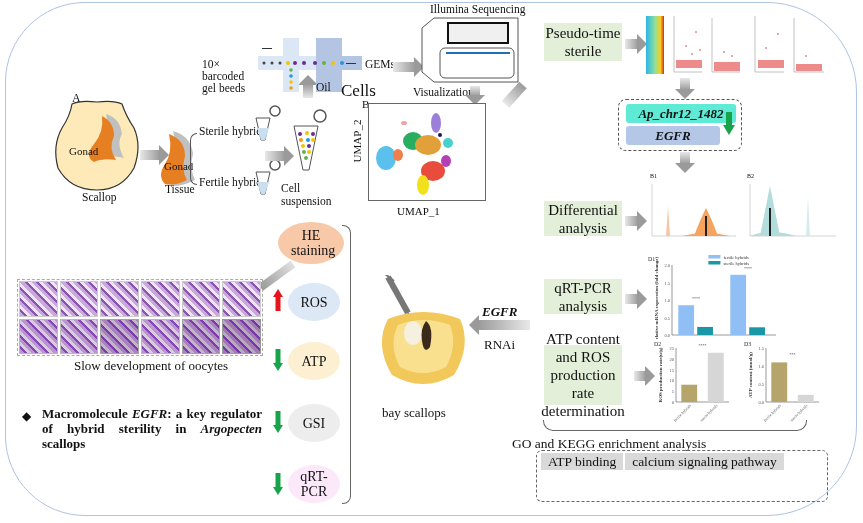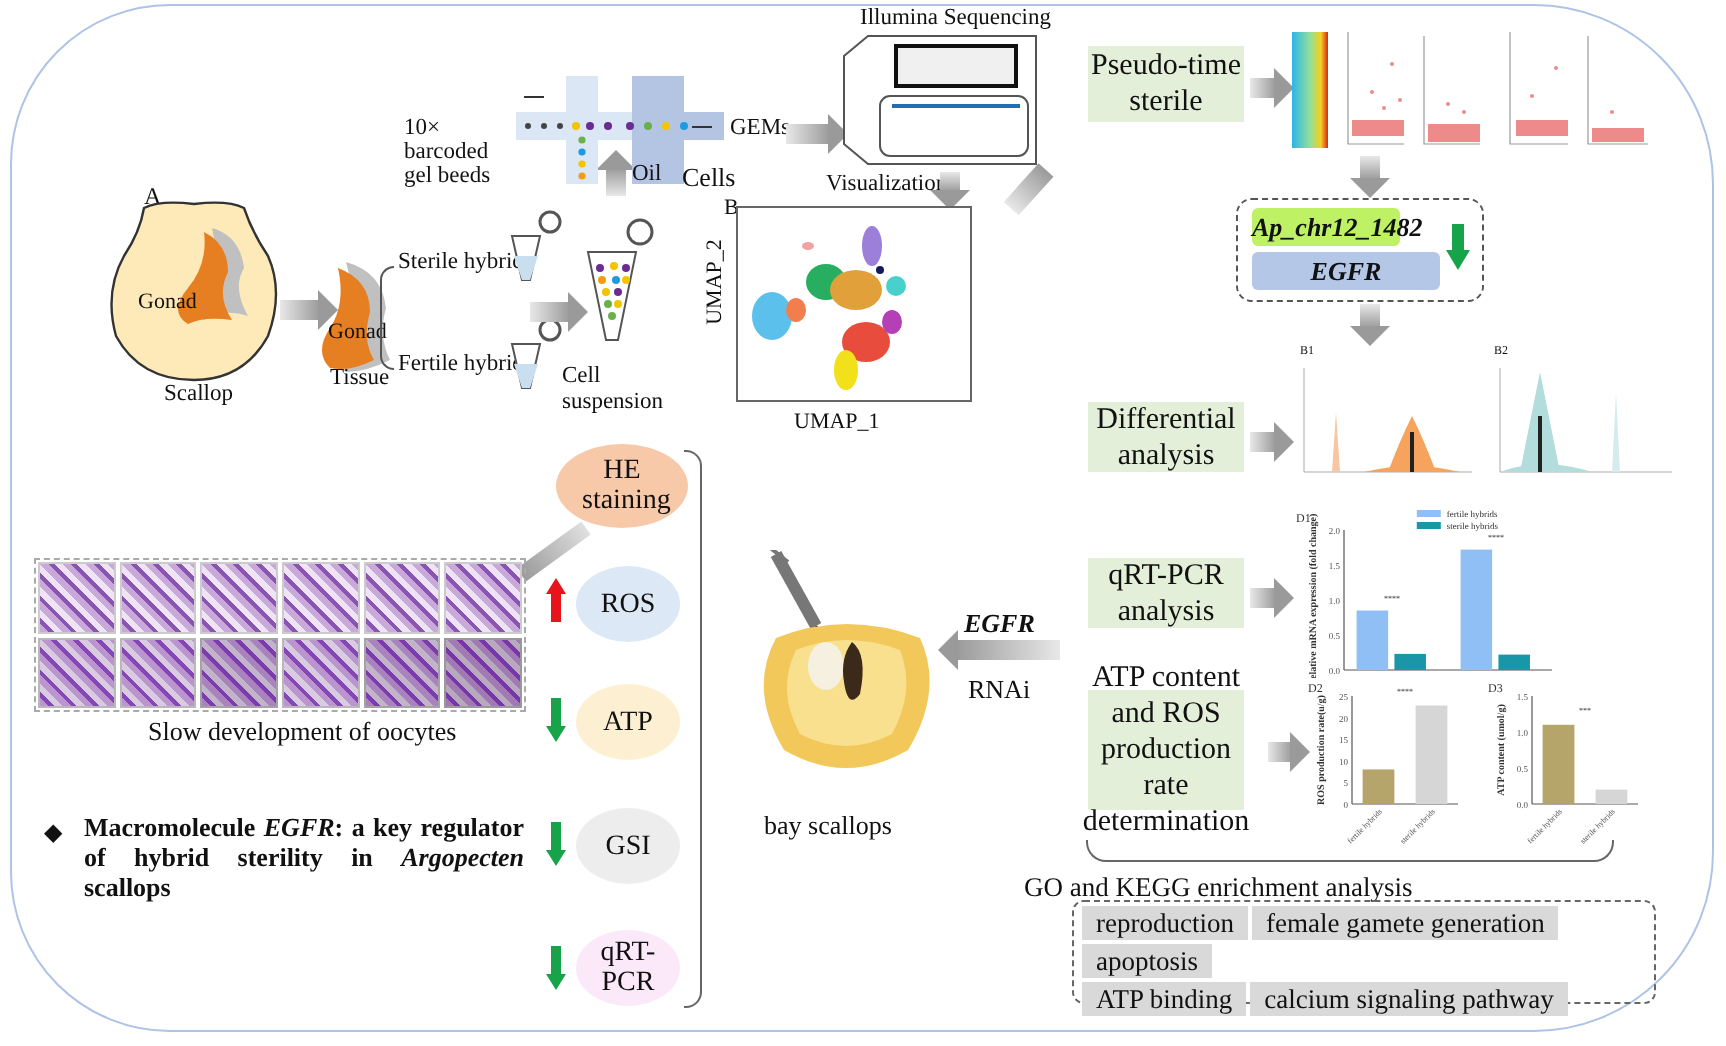--- a/index.html
+++ b/index.html
@@ -88,21 +88,21 @@
     <circle cx="66" cy="7" r="2" fill="#6ab04c"></circle>
     <circle cx="75" cy="7" r="2" fill="#f5c400"></circle>
     <circle cx="84" cy="7" r="2" fill="#1e9be0"></circle>
   <circle cx="33" cy="14" r="1.8" fill="#6ab04c"></circle>
     <circle cx="33" cy="20" r="1.8" fill="#1e9be0"></circle>
     <circle cx="33" cy="26" r="1.8" fill="#f5c400"></circle>
     <circle cx="33" cy="32" r="1.8" fill="#f39c12"></circle>
 </svg>
 <div class="abs" style="left:262px;top:48px;width:10px;height:1px;background:#333;"></div>
 <div class="abs" style="left:346px;top:63px;width:10px;height:1px;background:#333;"></div>
-<div class="abs" style="left:293px;top:81px;font-size:13px;padding-left:48px;">Cells</div>
+<div class="abs" style="left:293px;top:81px;font-size:17px;padding-left:48px;">Cells</div>
 <div class="abs" style="left:316px;top:81px;font-size:11.5px;">Oil</div>
 <div class="abs" style="left:365px;top:58px;font-size:11.5px;">GEMs</div>
 <div class="arrow-r" style="left:393px;top:62px;width:22px;"></div>
 
 <div class="abs" style="left:430px;top:3px;font-size:11.5px;">Illumina Sequencing</div>
 <svg class="abs" style="left:420px;top:16px;" width="100" height="68">
   <path d="M14,2 L98,2 L98,66 L14,66 L2,56 L2,12 Z" fill="#fff" stroke="#555"></path>
   <rect x="28" y="7" width="60" height="20" fill="#f0f0f0" stroke="#111" stroke-width="2"></rect>
   <rect x="20" y="32" width="74" height="30" rx="5" fill="#fff" stroke="#555"></rect>
   <line x1="26" y1="37" x2="90" y2="37" stroke="#1f6fb5" stroke-width="2"></line>
@@ -162,21 +162,21 @@
     <circle cx="78" cy="40" r="1"></circle>
       <circle cx="86" cy="44" r="1"></circle>
       <circle cx="120" cy="36" r="1"></circle>
       <circle cx="132" cy="22" r="1"></circle>
       <circle cx="160" cy="44" r="1"></circle>
   </g>
 </svg>
 <div class="arrow-d" style="left:680px;top:78px;height:12px;"></div>
 
 <div class="abs" style="left:618px;top:99px;width:122px;height:50px;border:1.2px dashed #555;border-radius:8px;"></div>
-<div class="abs" style="left:626px;top:104px;width:74px;height:19px;background:#bef264;border-radius:3px;font-size:13px;font-weight:bold;font-style:italic;text-align:left;line-height:19px;">Ap_chr12_1482</div>
+<div class="abs" style="left:626px;top:104px;width:110px;height:19px;background:#5eead4;border-radius:3px;font-size:13px;font-weight:bold;font-style:italic;text-align:center;line-height:19px;">Ap_chr12_1482</div>
 <div class="abs" style="left:626px;top:126px;width:94px;height:19px;background:#b4c7e7;border-radius:3px;font-size:13px;font-weight:bold;font-style:italic;text-align:center;line-height:19px;">EGFR</div>
 <svg class="abs" style="left:723px;top:112px;" width="12" height="24">
     <rect x="3" y="0" width="6" height="14" fill="#16a34a"></rect>
     <path d="M0,13 L12,13 L6,23 Z" fill="#16a34a"></path>
   </svg>
 <div class="arrow-d" style="left:680px;top:152px;height:12px;"></div>
 
 <div class="greenbox" style="left:544px;top:201px;width:78px;height:35px;">
     <span>Differential analysis</span>
   </div>
@@ -260,21 +260,20 @@
     <rect x="29.3" y="24.4" width="15.899999999999999" height="39.6" fill="#b5a56a"></rect>
     <text x="0" y="0" font-size="4" text-anchor="end" fill="#555" transform="translate(39.25,68) rotate(-45)">fertile hybrids</text>
     <rect x="55.8" y="56.8" width="15.899999999999999" height="7.200000000000003" fill="#d6d6d6"></rect>
     <text x="0" y="0" font-size="4" text-anchor="end" fill="#555" transform="translate(65.75,68) rotate(-45)">sterile hybrids</text>
     <text x="50.5" y="18.4" font-size="4" text-anchor="middle" fill="#333">***</text>
   </svg>
 
 <div class="abs" style="left:543px;top:420px;width:262px;height:10px;border:1px solid #666;border-top:none;border-radius:0 0 10px 10px;"></div>
 <div class="abs" style="left:512px;top:436px;font-size:13.5px;">GO and KEGG enrichment analysis</div>
 <div class="abs" style="left:536px;top:450px;width:292px;height:52px;border:1px dashed #666;border-radius:6px;padding:1px 3px;box-sizing:border-box;">
-  <div><span class="tag">reproduction</span><span class="tag">female gamete generation</span><span class="tag">apoptosis</span></div>
   <div><span class="tag">ATP binding</span><span class="tag">calcium signaling pathway</span></div>
 </div>
 
 <div class="arrow-l" style="left:478px;top:320px;width:52px;"></div>
 <div class="abs" style="left:482px;top:304px;font-size:13px;font-weight:bold;font-style:italic;">EGFR</div>
 <div class="abs" style="left:484px;top:337px;font-size:13px;">RNAi</div>
 <svg class="abs" style="left:368px;top:275px;" width="110" height="120">
   <path d="M20,2 L40,38" stroke="#777" stroke-width="6"></path>
   <path d="M16,-2 L26,6" stroke="#777" stroke-width="2"></path>
   <path d="M40,38 L46,48" stroke="#333" stroke-width="1.2"></path>

